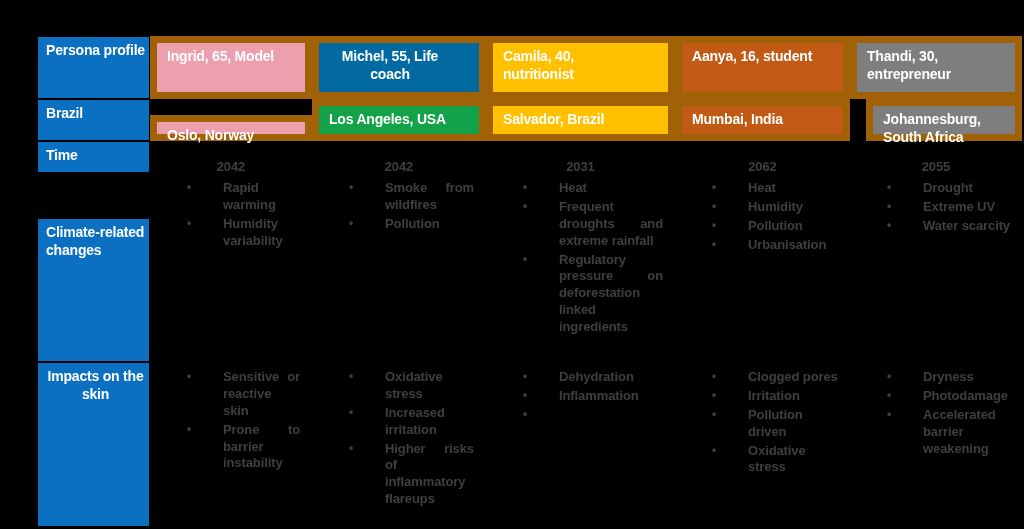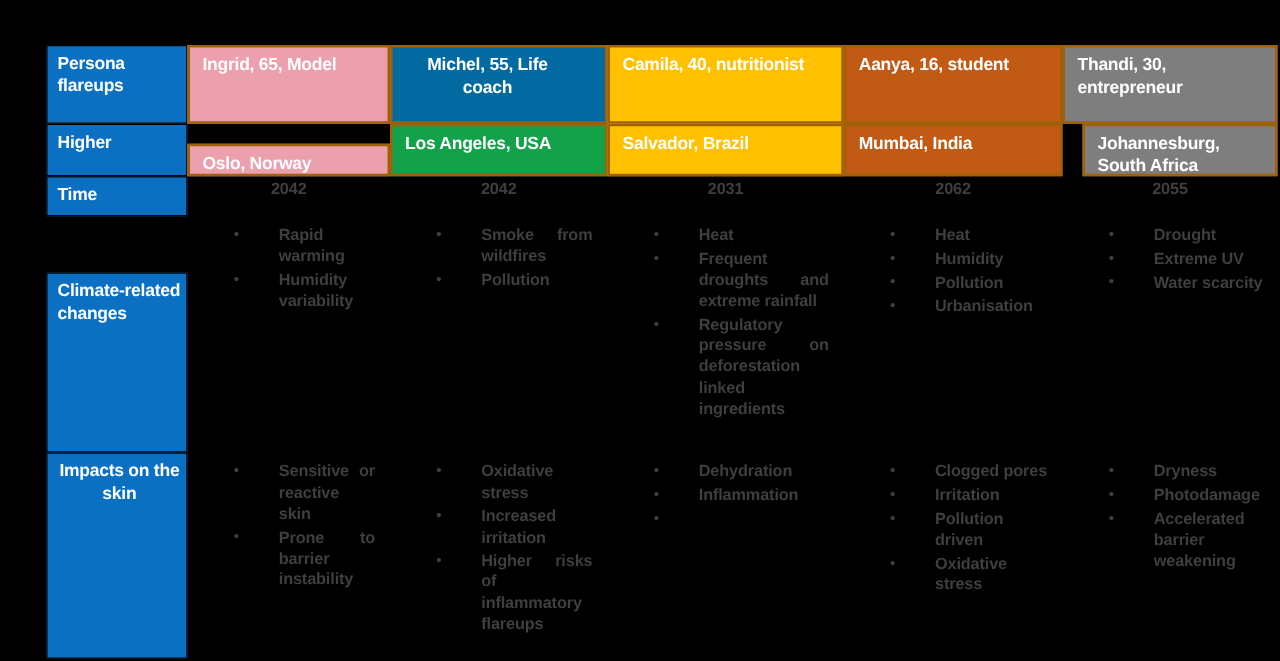--- a/index.html
+++ b/index.html
@@ -29,37 +29,37 @@
   .hcell {
     border: 1px solid #000000;
     color: #ffffff;
     font-weight: 700;
     font-size: 14px;
     letter-spacing: -0.2px;
     line-height: 1.28;
     padding: 5px 4px 0 8px;
   }
   .ccell {
-    border: 2px solid #a16207;
+    border: 7px solid #a16207;
     color: #ffffff;
     font-weight: 700;
     font-size: 14px;
     letter-spacing: -0.2px;
     line-height: 1.28;
     padding: 5px 28px 0 10px;
   }
   .bodycell {
     color: #3F3F3F;
     font-weight: 700;
     font-size: 13px;
     letter-spacing: -0.1px;
   }
   .year {
     text-align: center;
-    padding-top: 2px;
+    padding-top: 18px;
   }
   .listcell {
     padding: 7px 12px 0 34px;
   }
   .li {
     display: flex;
     margin-bottom: 2px;
   }
   .bdot {
     flex: 0 0 36px;
@@ -75,28 +75,28 @@
     overflow-wrap: break-word;
     word-break: break-word;
   }
 </style>
 </head>
 <body>
 
 <div class="canvas">
   <div class="grid">
 
-    <div class="cell hcell" style="background: rgb(12, 112, 194);">Persona flareups</div>
+    <div class="cell hcell" style="background: rgb(12, 112, 194);">Persona profile</div>
     <div class="cell ccell" style="background: rgb(236, 159, 172);">Ingrid, 65, Model</div>
     <div class="cell ccell" style="background: #0369a1; text-align: center;">Michel, 55, Life coach</div>
     <div class="cell ccell" style="background: rgb(255, 192, 0);">Camila, 40, nutritionist</div>
     <div class="cell ccell" style="background: rgb(192, 90, 21);">Aanya, 16, student</div>
     <div class="cell ccell" style="background: rgb(126, 126, 126);">Thandi, 30, entrepreneur</div>
 
-    <div class="cell hcell" style="background: rgb(12, 112, 194);">Higher</div>
+    <div class="cell hcell" style="background: rgb(12, 112, 194);">Brazil</div>
     <div class="cell ccell" style="background: rgb(236, 159, 172); margin-top: 16px;">Oslo, Norway</div>
     <div class="cell ccell" style="background: rgb(19, 162, 74);">Los Angeles, USA</div>
     <div class="cell ccell" style="background: rgb(255, 192, 0);">Salvador, Brazil</div>
     <div class="cell ccell" style="background: rgb(192, 90, 21);">Mumbai, India</div>
     <div class="cell ccell" style="background: rgb(126, 126, 126); margin-left: 16px;">Johannesburg, South Africa</div>
 
     <div class="cell hcell" style="background: rgb(12, 112, 194);">Time</div>
     <div class="cell bodycell year">2042</div>
     <div class="cell bodycell year">2042</div>
     <div class="cell bodycell year">2031</div>

